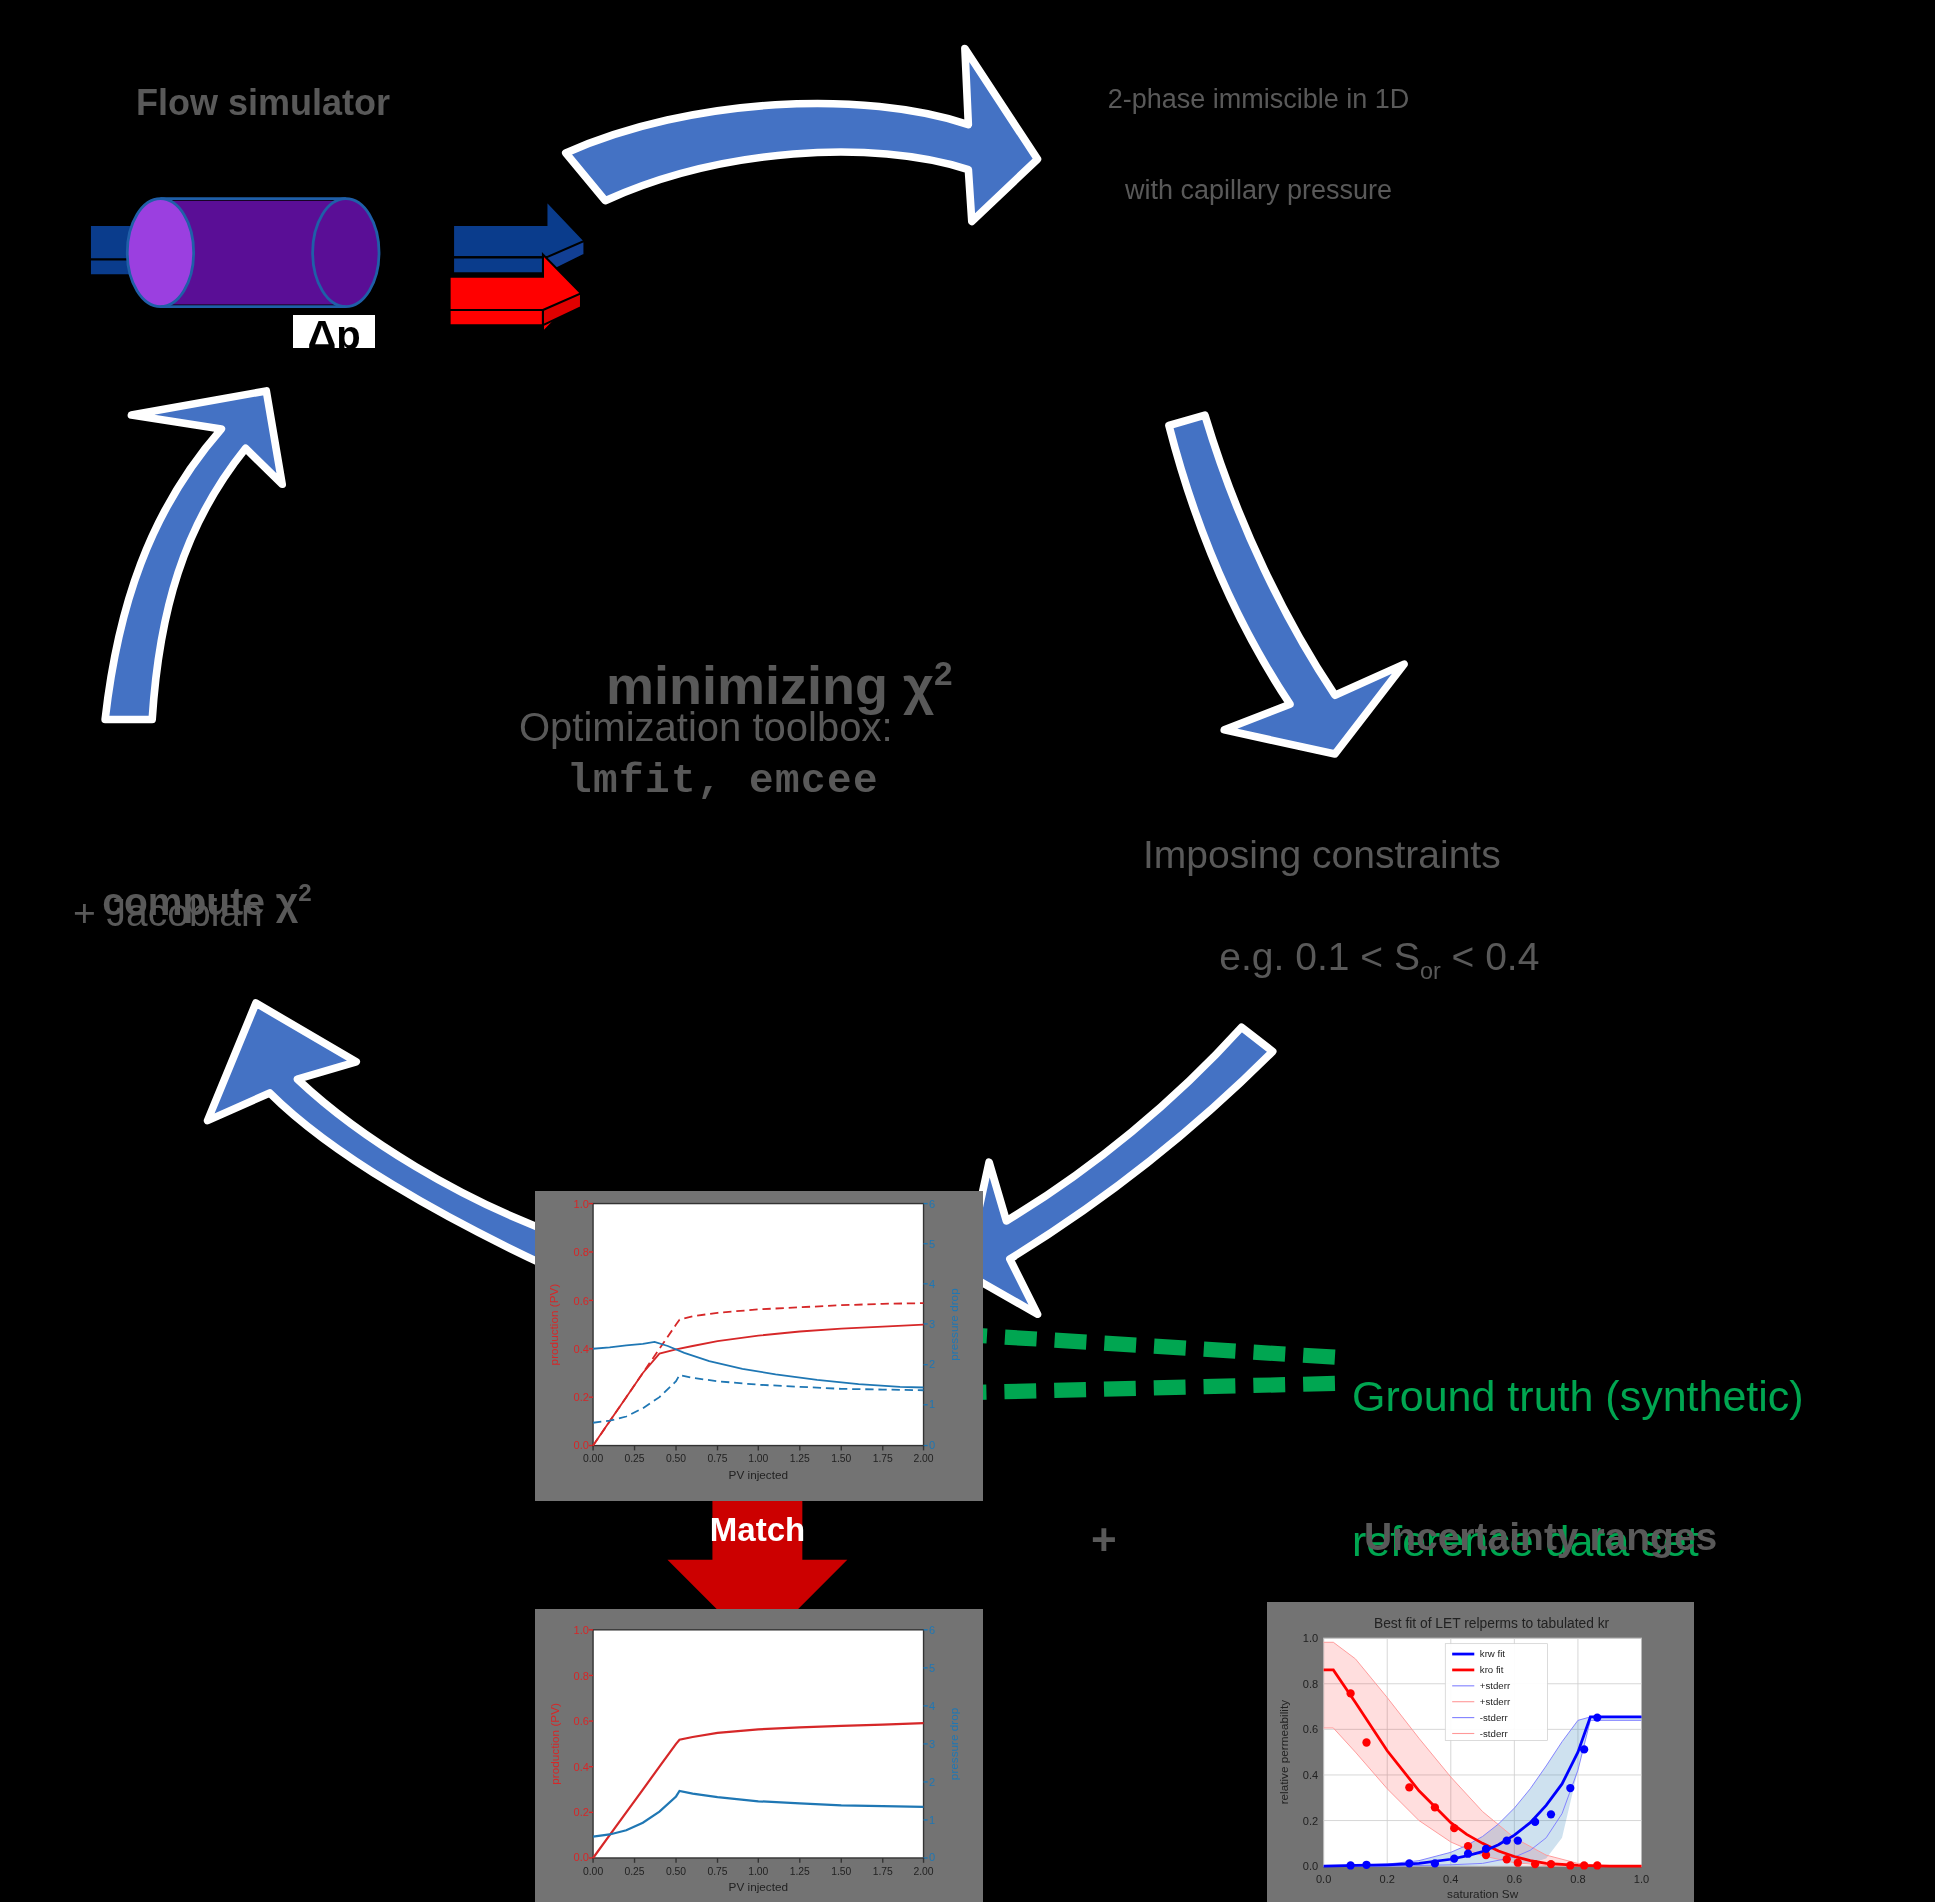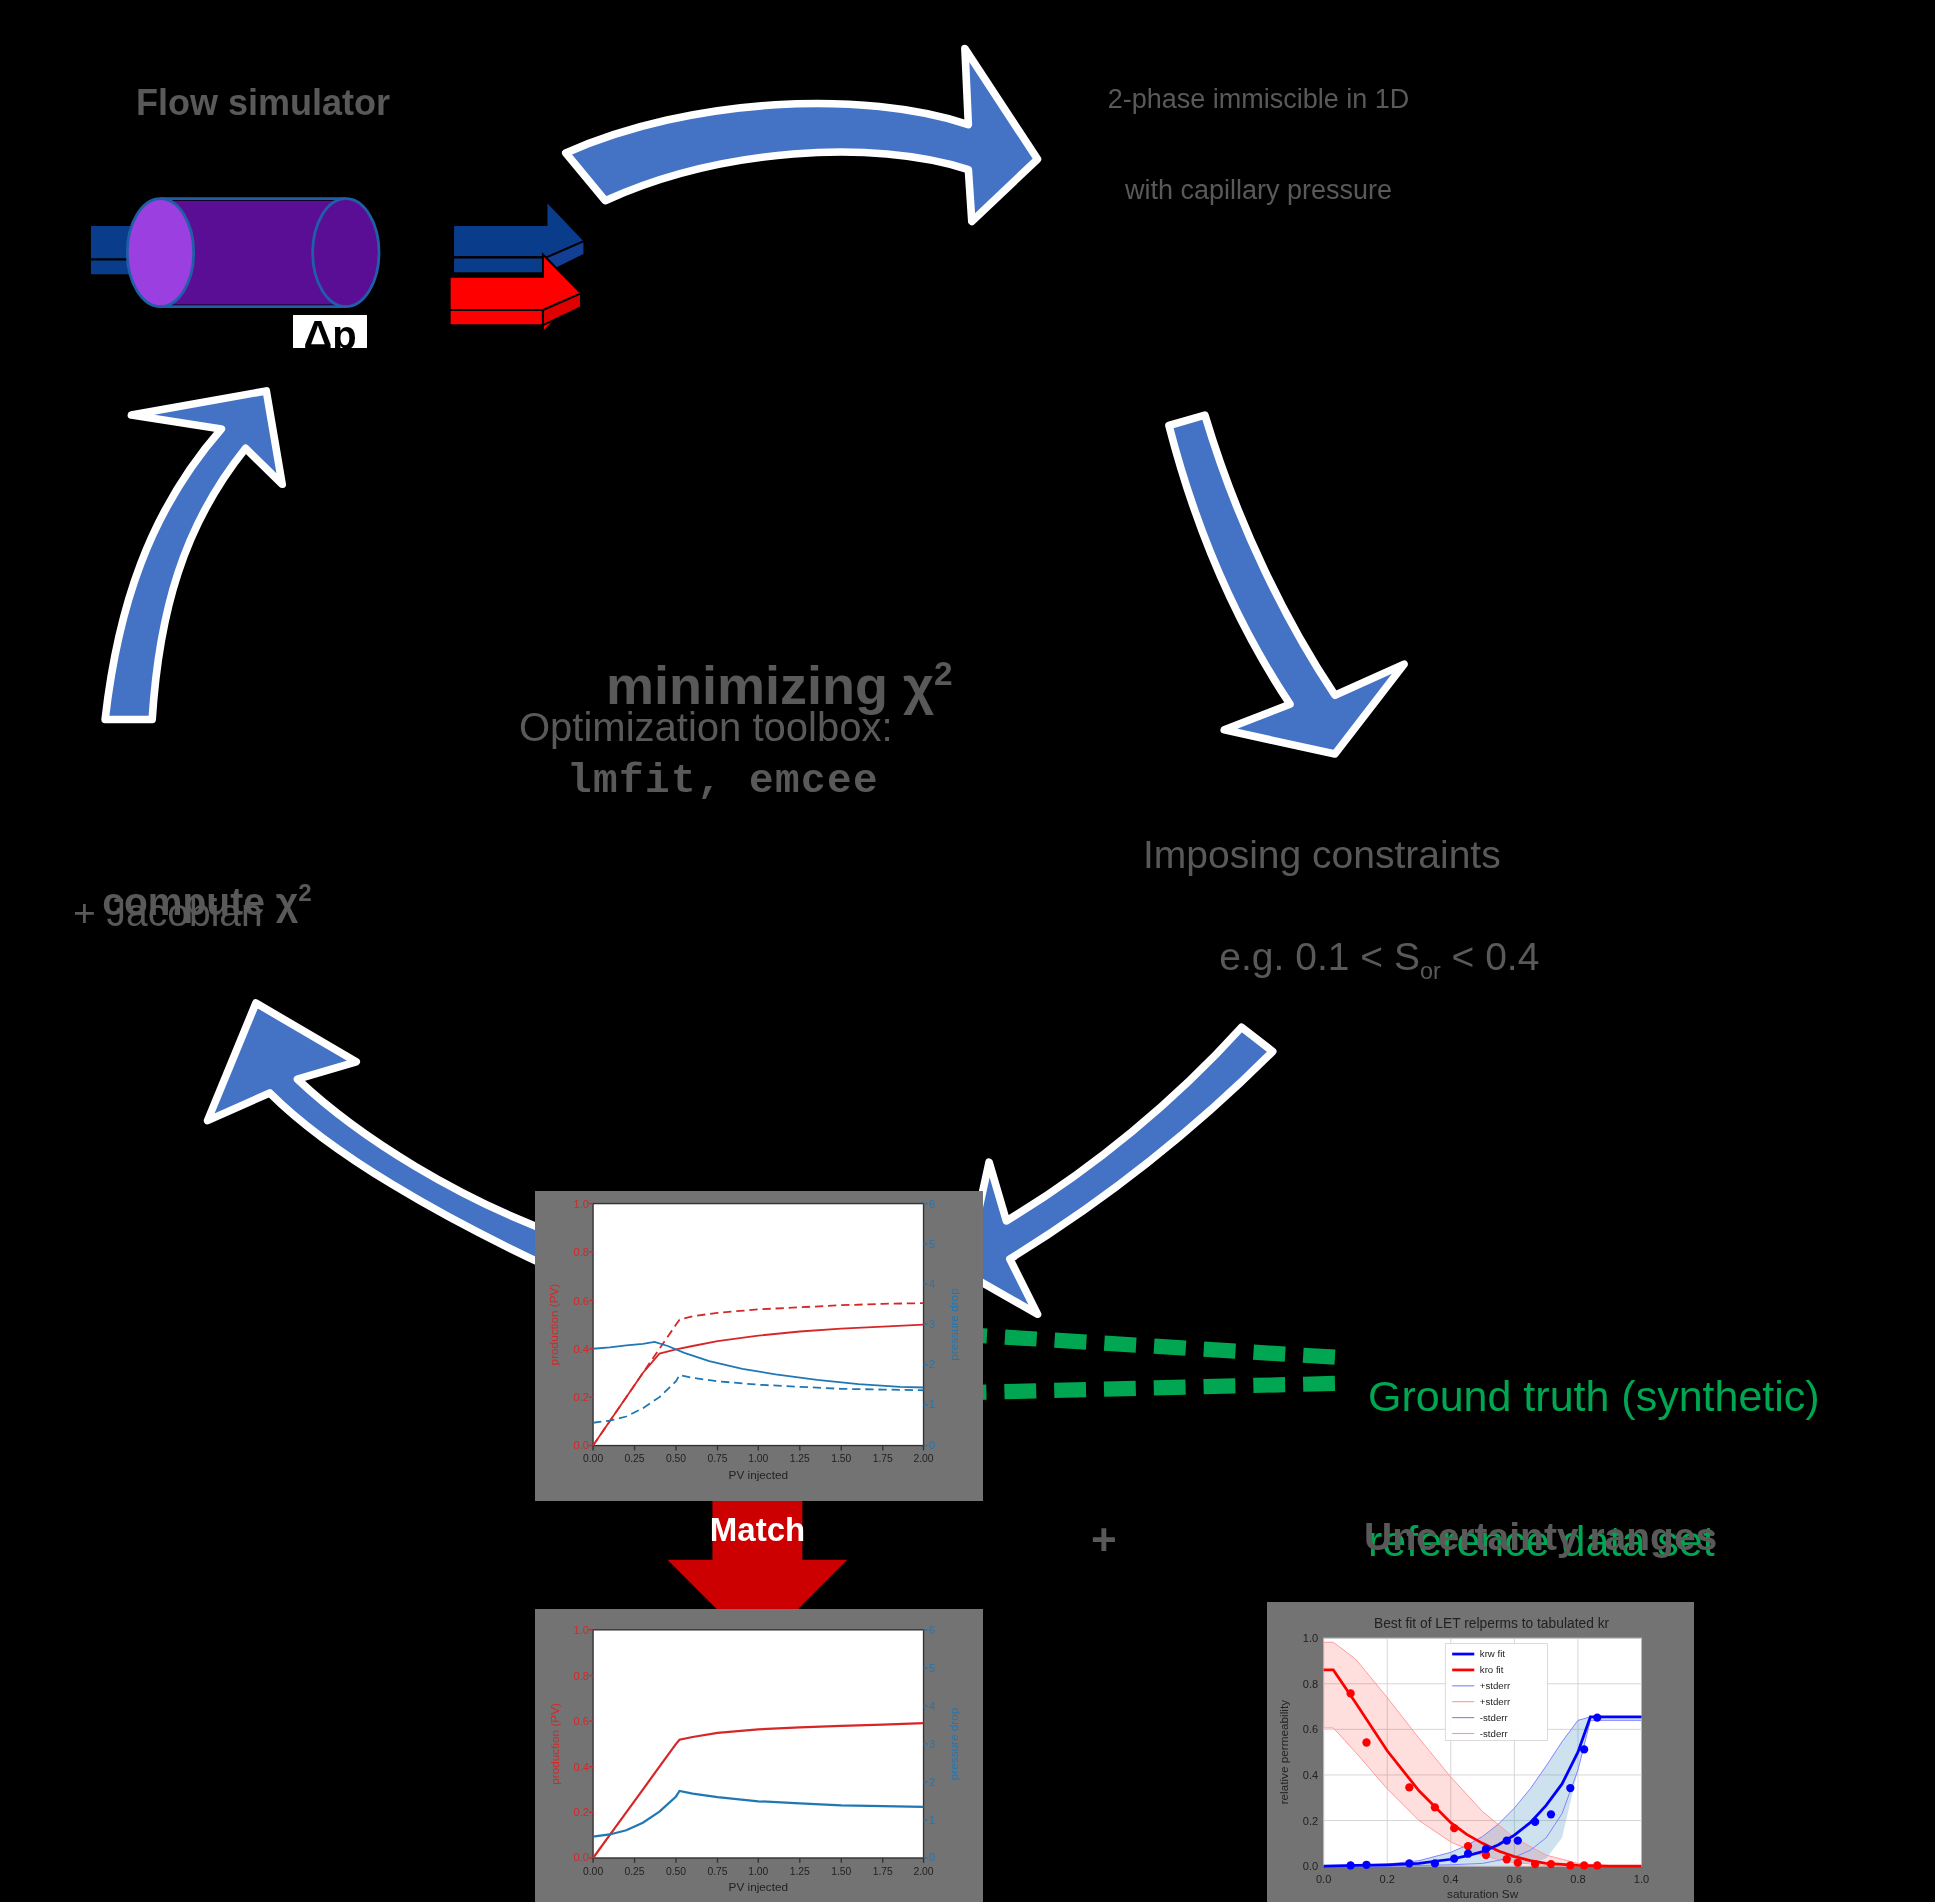--- a/index.html
+++ b/index.html
@@ -2,21 +2,21 @@
 <html style="font-size:11px"><head>
 <meta charset="utf-8">
 <title>Workflow Diagram</title>
 <style>
   html,body{margin:0;padding:0;background:#000;}
   body{width:1936px;height:1903px;position:relative;overflow:hidden;
        font-family:"Liberation Sans", sans-serif;}
   .stage{position:absolute;left:0;top:0;width:1936px;height:1903px;}
   .lbl{position:absolute;color:#595959;line-height:1.12;white-space:pre;}
   .lbl.bold{font-weight:bold;}
-  .lbl.green{color:#00a651;margin-left:16px;}
+  .lbl.green{color:#00a651;}
   .mono{font-family:"Liberation Mono", monospace;font-weight:bold;}
   .chartbox{position:absolute;background:#737373;}
   svg{position:absolute;left:0;top:0;overflow:visible;}
   .sup{font-size:0.62em;vertical-align:super;}
   .sub{font-size:0.60em;vertical-align:sub;}
   .dp-label{position:absolute;background:#fff;color:#000;font-weight:bold;
             text-align:center;line-height:1;overflow:hidden;}
 </style>
 </head>
 <body>
@@ -74,21 +74,21 @@
       <polygon points="1095,2020 1170,1980 1170,2060" fill="#00A651"></polygon>
     </g>
 
     <g>
       <polygon points="1030,2165 1160,2165 1160,2255 1225,2255 1095,2385 965,2255 1030,2255" fill="#CC0000"></polygon>
     </g>
   </svg>
 
   <div class="lbl bold" style="left:136px; top:83px; font-size:36px;">Flow simulator</div>
 
-  <div class="dp-label" style="left:293px; top:315px; width:74px; height:33px; font-size:40px;">Δp</div>
+  <div class="dp-label" style="left:293px; top:315px; width:82px; height:33px; font-size:40px;">Δp</div>
 
   <div class="lbl" style="left:982px; top:24px; font-size:27px; text-align:center; width:553px;">
     <div>2-phase immiscible in 1D</div>
     <div>with capillary pressure</div>
   </div>
 
   <div class="lbl bold" style="left:546px; top:595px; font-size:54px;">
     <span>minimizing χ</span><span class="sup">2</span>
   </div>
 

